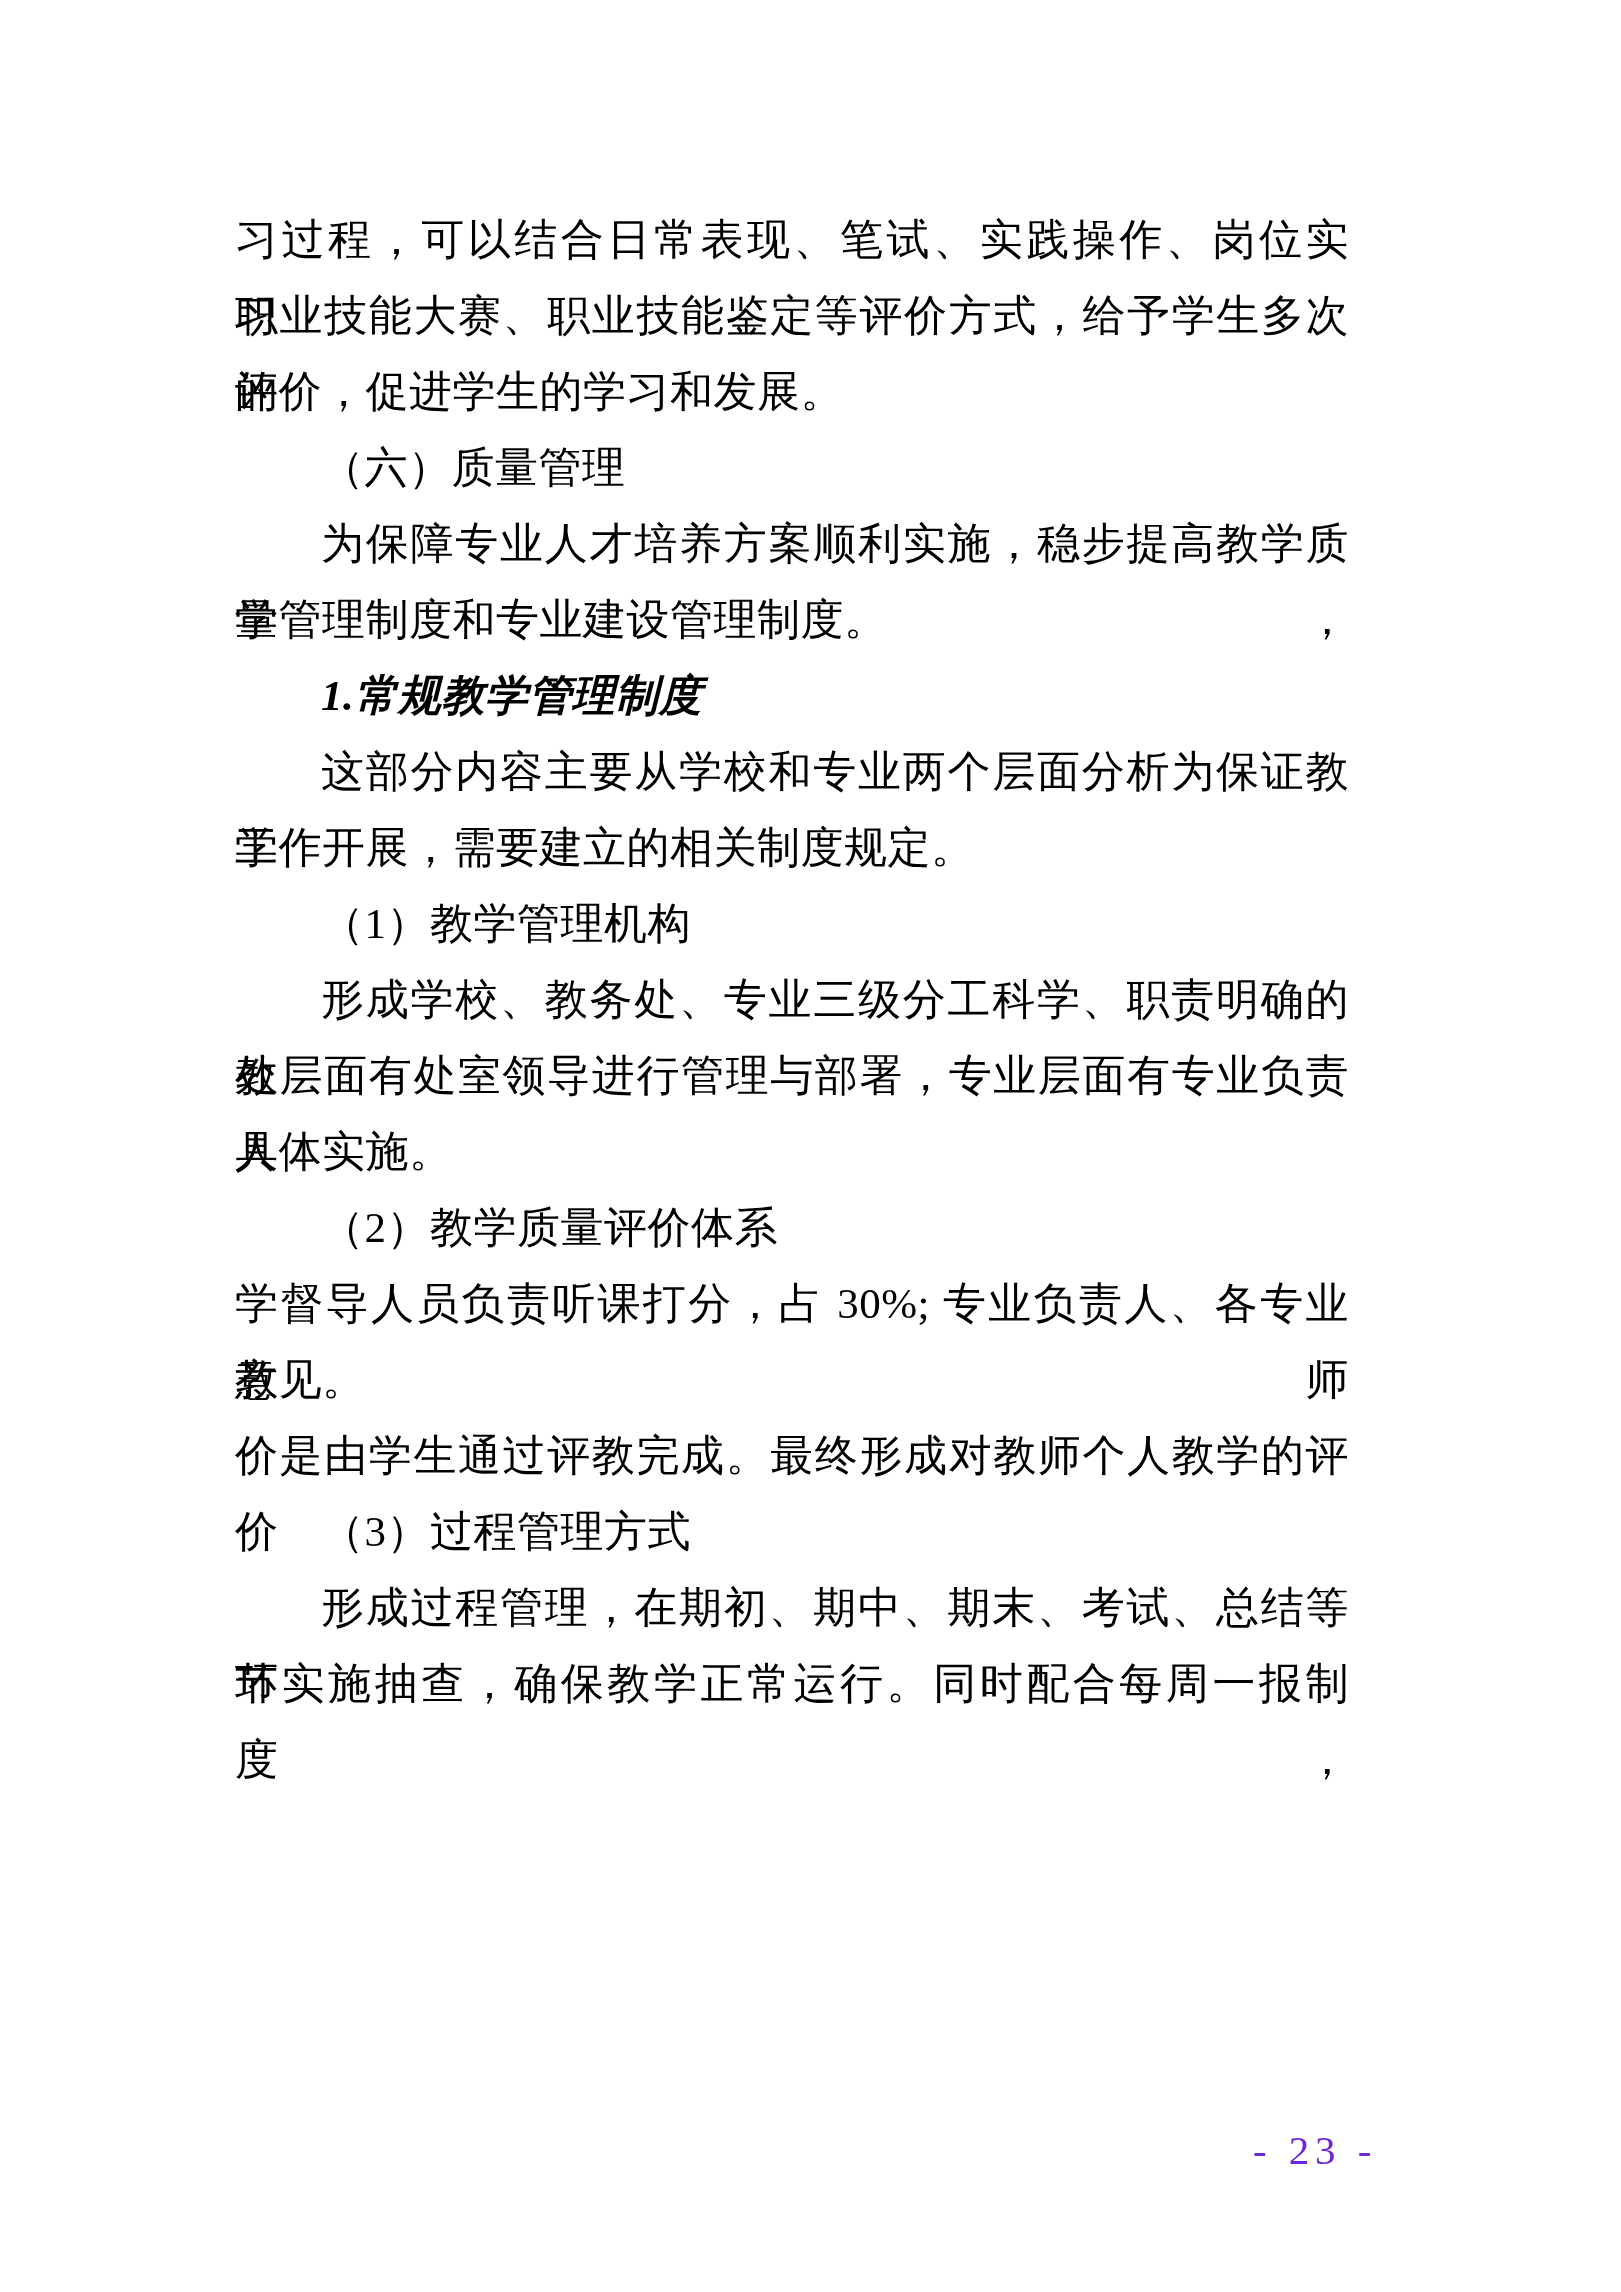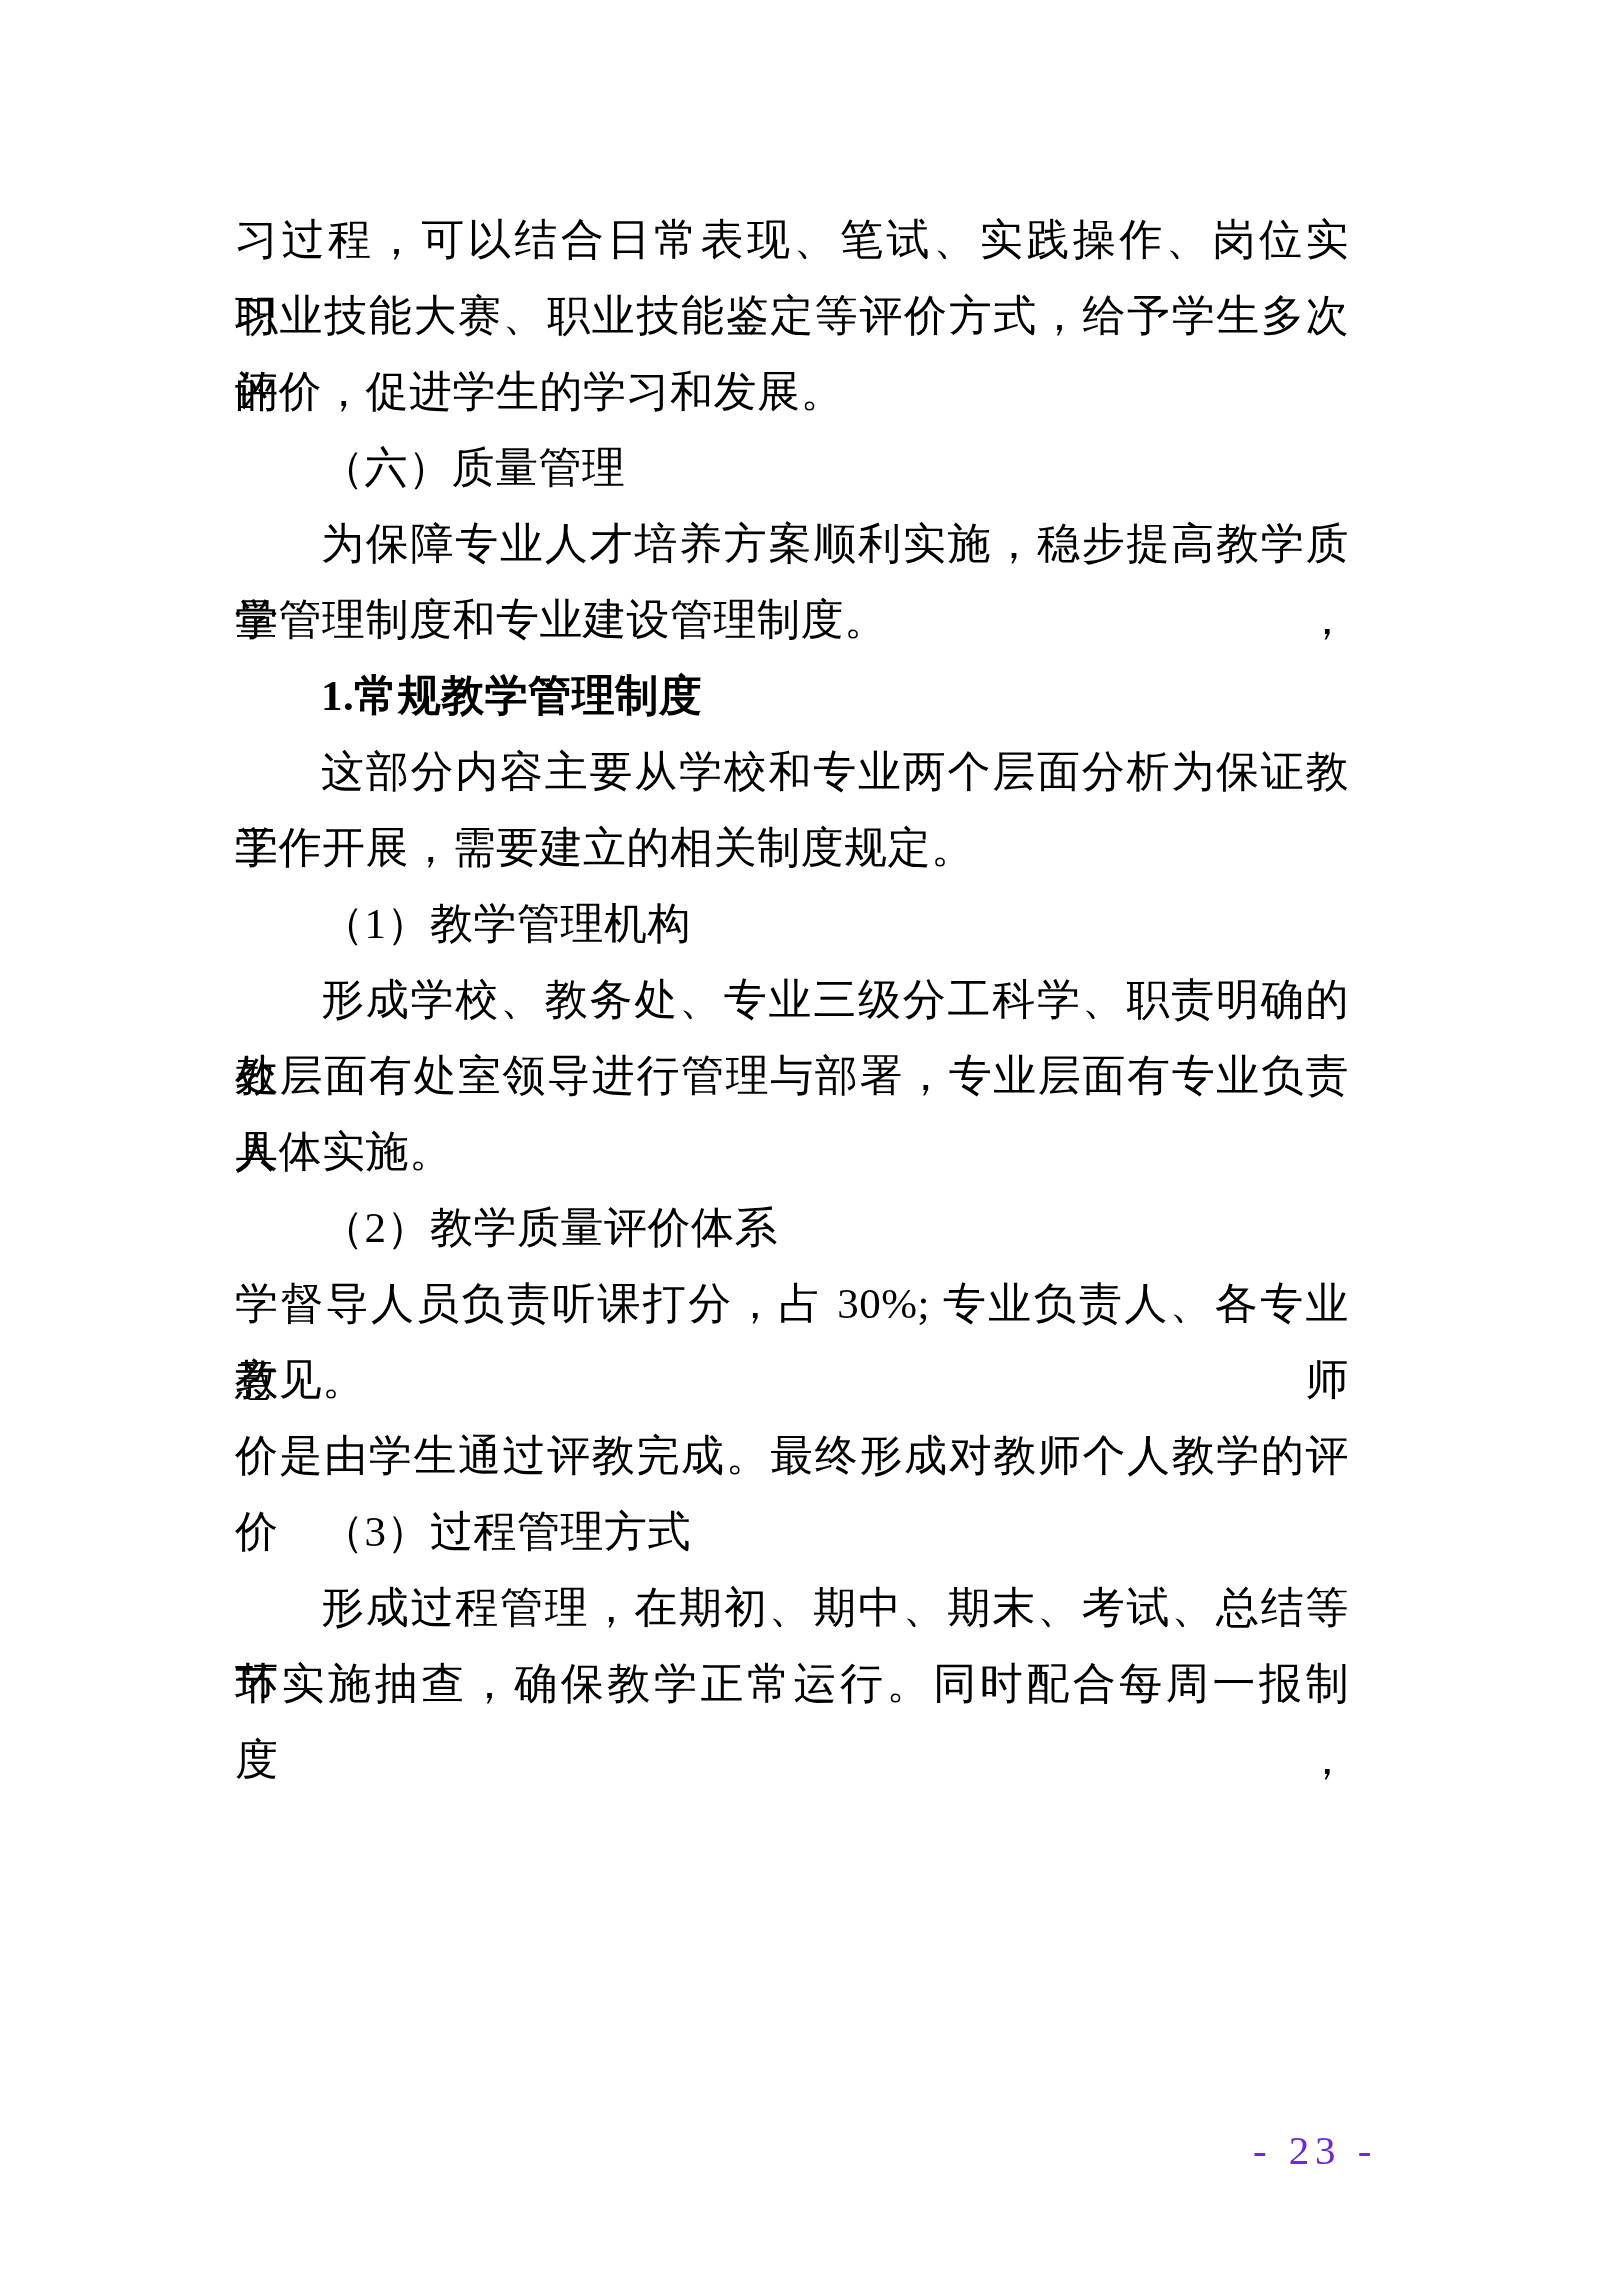--- a/index.html
+++ b/index.html
@@ -42,20 +42,21 @@
     text-align: justify;
     text-align-last: justify;
     text-justify: inter-character;
   }
   
   .indent {
     text-indent: 2em;
   }
   .bold {
     font-weight: 700;
+    font-style: italic;
   }
   .page-number {
     position: absolute;
     top: 2125px;
     left: 1253px;
     font-size: 41px;
     line-height: 51px;
     letter-spacing: 5.9px;
     color: #6d28d9;
   }

